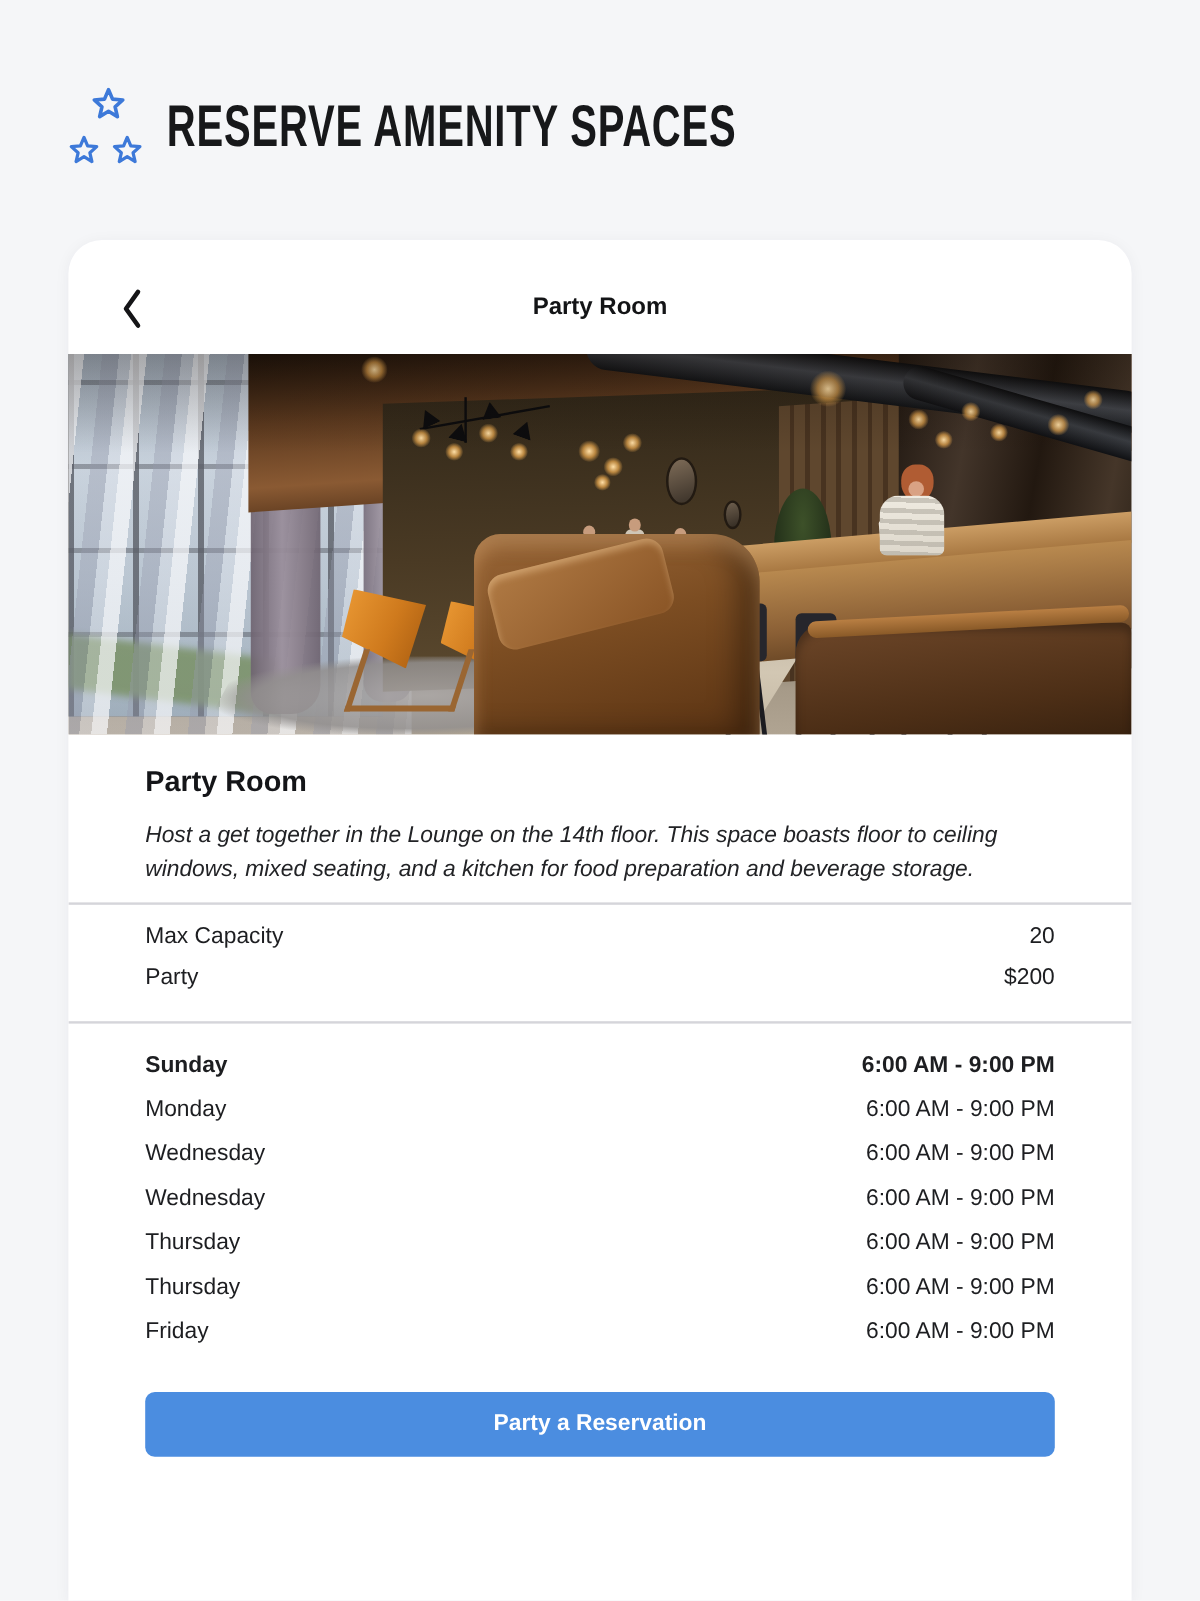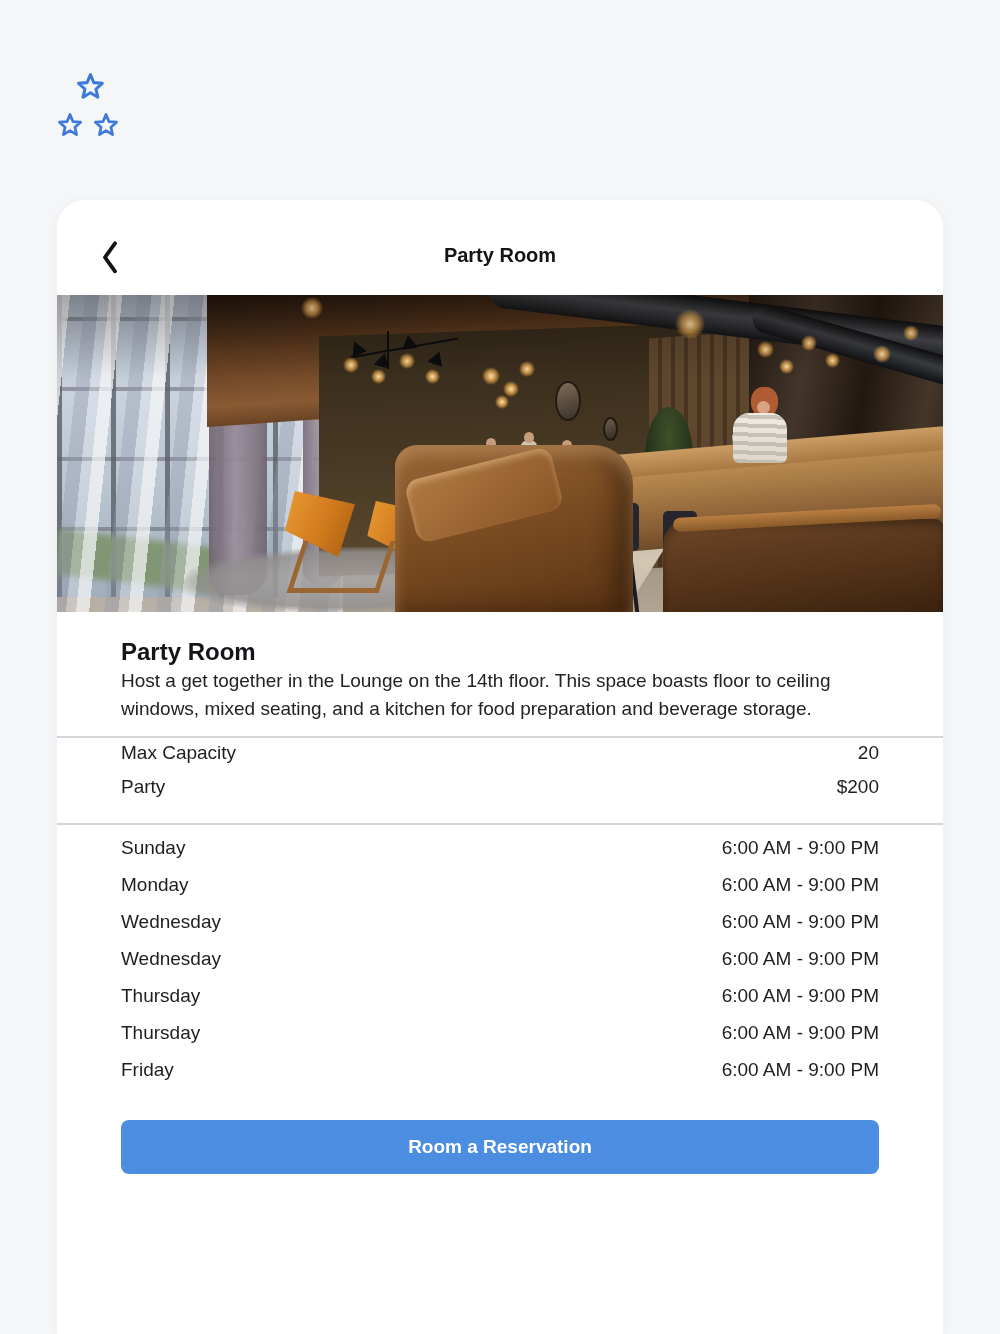--- a/index.html
+++ b/index.html
@@ -136,51 +136,52 @@
   .ph-couchR { left:606px; top:224px; width:280px; height:93px; border-radius:26px 8px 0 0;
     background:linear-gradient(172deg,#6e4729 0%,#4c2e16 70%,#3a2310 100%);
     box-shadow:inset 0 6px 8px rgba(0,0,0,.3); }
   .ph-couchR-top { left:616px; top:216px; width:268px; height:14px; border-radius:8px;
     background:linear-gradient(180deg,#b97f43,#8a5a28); transform:rotate(-3deg); }
   .ph-vignette { inset:0; background:linear-gradient(180deg, rgba(18,10,4,.28) 0%, rgba(0,0,0,0) 26%); }
 
   
   .content { padding:0 64px; }
   .room-name { margin-top:25px; font-size:24px; line-height:30px; font-weight:700; color:#141518; }
-  .room-desc { font-size:19px; line-height:28px; font-weight:400; color:#222326; }
+  .room-desc { margin-top:16px; font-size:19px; line-height:28px; font-weight:400; color:#222326;font-style:italic; }
   .divider { height:0; border-top:2px solid #d5d5da; margin:0 -64px; }
   .div-1 { margin-top:13px; }
   .div-2 { margin-top:23px; }
   .section-h { font-size:20px; line-height:26px; font-weight:700; color:#141518; }
   .details-h { margin-top:24px; }
   .kv-row { display:flex; justify-content:space-between; align-items:baseline;
     font-size:19px; line-height:26px; color:#1d1e21; }
-  .kv-1 { margin-top:2px; } .kv-2 { margin-top:8px; }
+  .kv-1 { margin-top:14px; } .kv-2 { margin-top:8px; }
   .avail-head { margin-top:24px; display:flex; justify-content:space-between; align-items:center; }
   .collapse-btn { background:none; border:none; cursor:pointer; padding:2px; line-height:0; }
   .avail-row { display:flex; justify-content:space-between; align-items:baseline;
     font-size:19px; line-height:26px; color:#1d1e21; margin-top:11px; }
-  .avail-row.first { margin-top:10px; }
+  .avail-row.first { margin-top:22px;font-weight:bold; }
   .cta-btn { display:block; width:100%; margin-top:37px; height:54px;
     background:#4b8de0; border:none; border-radius:8px; cursor:pointer;
     color:#ffffff; font-family:"Liberation Sans", sans-serif; font-size:19px; font-weight:700; }
 </style>
 </head>
 <body>
 
 <header class="app-header">
   <span class="hdr-icon">
     <svg width="68" height="66" viewBox="0 0 68 66" aria-hidden="true">
       <g fill="none" stroke="#3d79d9" stroke-width="2.7" stroke-linejoin="round">
         <path transform="translate(20,0) scale(1.12)" d="M12 1.5 L15 8.6 L22.6 9.2 L16.9 14.3 L18.6 21.6 L12 17.6 L5.4 21.6 L7.1 14.3 L1.4 9.2 L9 8.6 Z"></path>
         <path transform="translate(1,40)" d="M12 1.5 L15 8.6 L22.6 9.2 L16.9 14.3 L18.6 21.6 L12 17.6 L5.4 21.6 L7.1 14.3 L1.4 9.2 L9 8.6 Z"></path>
         <path transform="translate(37,40)" d="M12 1.5 L15 8.6 L22.6 9.2 L16.9 14.3 L18.6 21.6 L12 17.6 L5.4 21.6 L7.1 14.3 L1.4 9.2 L9 8.6 Z"></path>
       </g>
     </svg>
   </span>
+  <span class="hdr-title-wrap"><span class="hdr-title">RESERVE AMENITY SPACES</span></span>
 </header>
 
 <section class="card">
 
   <div class="card-nav">
     <button class="back-btn" aria-label="Back">
       <span>
         <svg width="22" height="34" viewBox="0 0 22 34" aria-hidden="true">
           <path d="M16 3 L6 17 L16 31" fill="none" stroke="#151517" stroke-width="3.8" stroke-linecap="round" stroke-linejoin="round"></path>
         </svg>
@@ -324,16 +325,16 @@
     </div>
     <div class="avail-row">
       <span>Thursday</span>
       <span>6:00 AM - 9:00 PM</span>
     </div>
     <div class="avail-row">
       <span>Friday</span>
       <span>6:00 AM - 9:00 PM</span>
     </div>
 
-    <button class="cta-btn">Room a Reservation</button>
+    <button class="cta-btn">Party a Reservation</button>
 
   </div>
 </section>
 
 </body></html>

